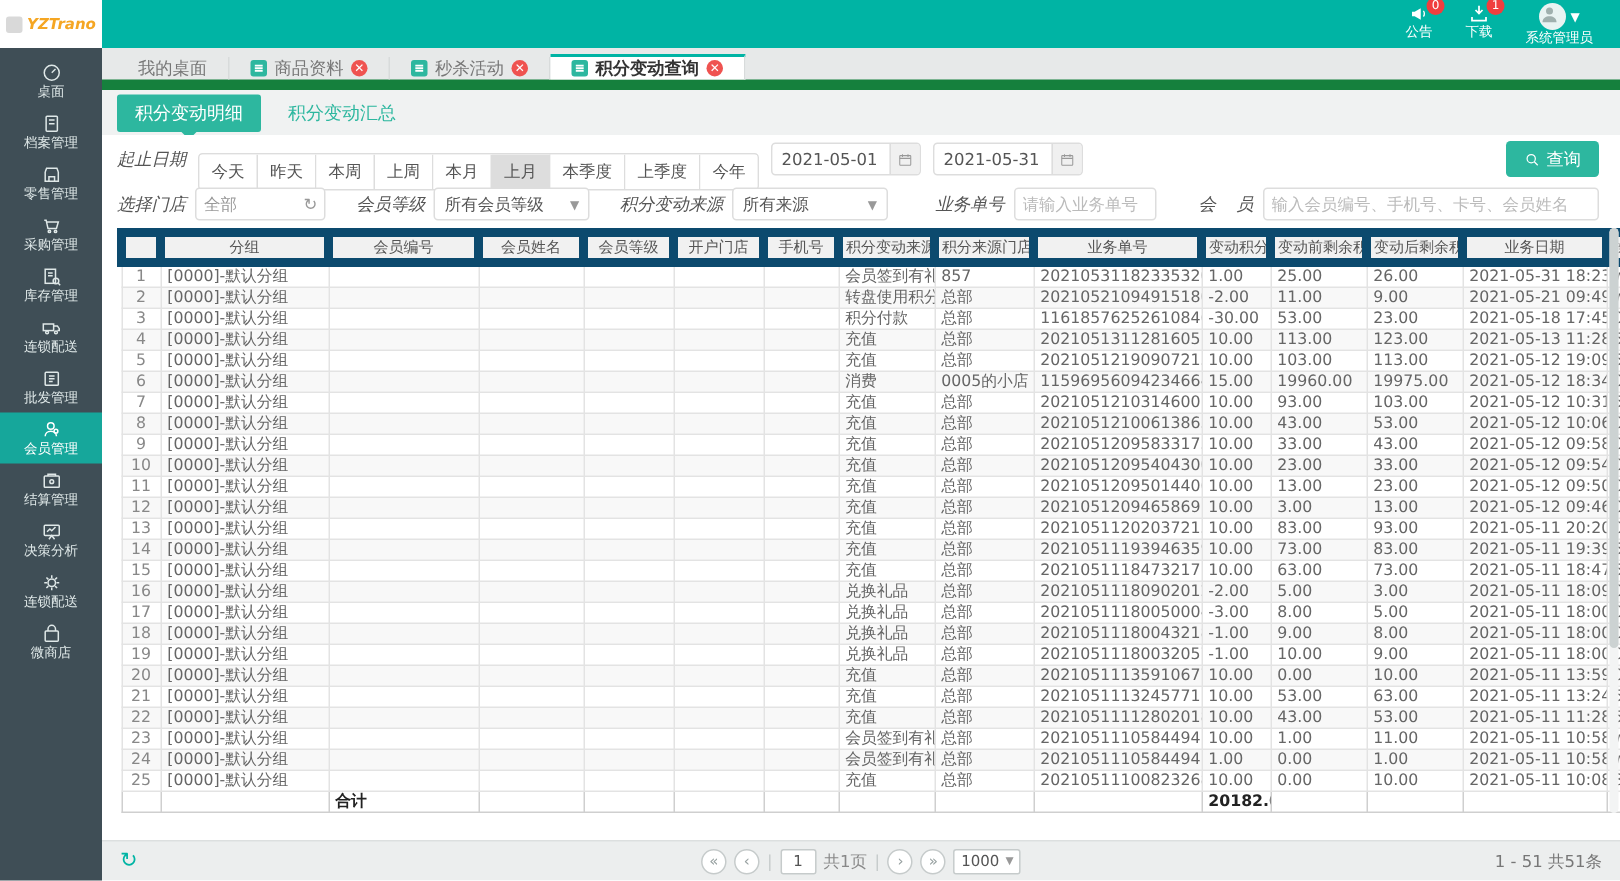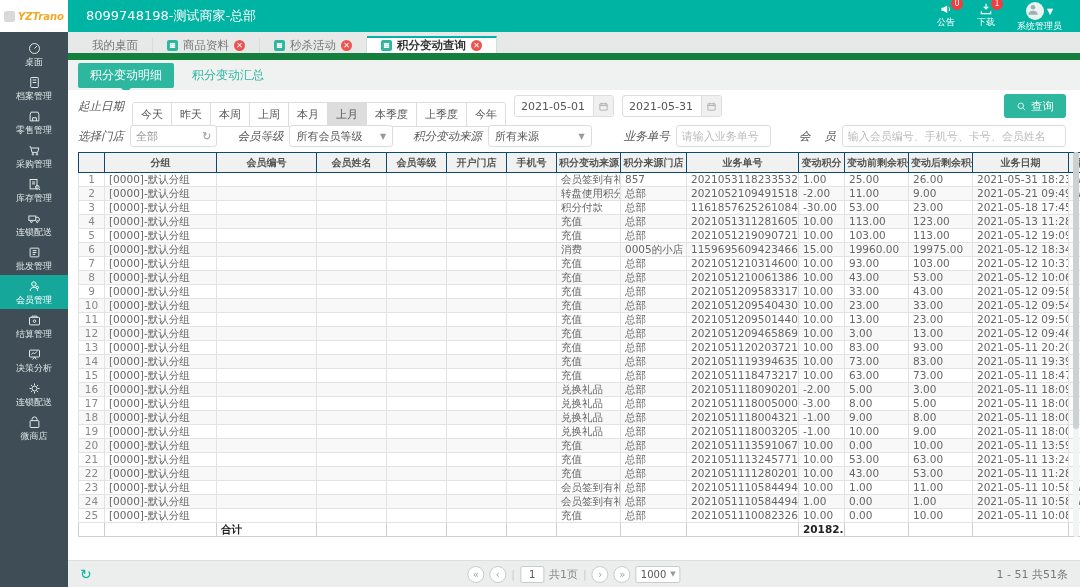--- a/index.html
+++ b/index.html
@@ -66,21 +66,21 @@
   .refresh-g { color:#999; font-size:11px; cursor:pointer; flex:none; }
   .selectbox { display:flex; align-items:center; justify-content:space-between; border:1px solid #ddd; border-radius:3px; height:22px; padding:0 6px; background:#fff; cursor:pointer; }
   .selectbox .val { font-size:11px; color:#555; }
   .selectbox .sc { font-size:8px; color:#999; margin-left:6px; }
   .search-btn { margin-left:auto; background:#2db79f; color:#fff; border:none; border-radius:3px; height:24px; padding:0 12px; font-size:11.5px; display:flex; align-items:center; gap:4px; cursor:pointer; }
   .search-btn svg { width:11px; height:11px; stroke:#fff; fill:none; stroke-width:1.8; }
 
   
   .grid-wrap { margin:2px 8px 0 10px; position:relative; flex:none; }
   table { width:100%; border-collapse:collapse; table-layout:fixed; }
-  th { background:#f1f1f1; border:1px solid #0c4a6e; font-size:10px; font-weight:bold; color:#555; height:20px; padding:0 2px; white-space:nowrap; overflow:hidden; text-align:center; }
+  th { background:#f1f1f1; border:6px solid #0c4a6e; font-size:10px; font-weight:normal; color:#555; height:20px; padding:0 2px; white-space:nowrap; overflow:hidden; text-align:center; }
   td { border:1px solid #e3e3e3; font-size:10.5px; color:#666; height:14px; line-height:1; padding:1px 4px; white-space:nowrap; overflow:hidden; }
   tbody tr:nth-child(even) td { background:#f8f8f8; }
   td.idx { text-align:center; color:#888; padding:1px 1px; }
   tfoot td { border:1px solid #cfcfcf; background:#fff; }
   tfoot td.sum { font-weight:bold; color:#222; }
   .vscroll { position:absolute; right:-7px; top:0; bottom:0; width:6px; background:#f3f4f4; border-radius:3px; }
   .vscroll .thumb { position:absolute; top:0; left:0; width:6px; height:72%; background:#ccd2d2; border-radius:3px; cursor:pointer; }
 
   
   .pagebar { margin-top:auto; height:27px; flex:none; background:#eceeee; border-top:1px solid #dcdfdf; display:flex; align-items:center; padding:0 12px; position:relative; }
@@ -94,21 +94,20 @@
   .pg-range { margin-left:auto; font-size:11px; color:#777; }
 </style>
 </head>
 <body>
 
 <div class="topbar">
   <div class="logo">
     <span class="logo-sq"></span>
     <span class="logo-txt">YZTrano</span>
   </div>
-  <span class="tb-title">8099748198-测试商家-总部</span>
   <div class="tb-right">
     <div class="tb-item">
       <svg viewBox="0 0 24 24" fill="#fff">
           <path d="M4 10v5h3l7 4V6l-7 4H4z"></path>
           <path d="M17 9c1.5 1.5 1.5 5 0 6.5" stroke="#fff" stroke-width="1.6" fill="none"></path>
         </svg>
       <span class="badge">0</span>
       <span>公告</span>
     </div>
     <div class="tb-item">

